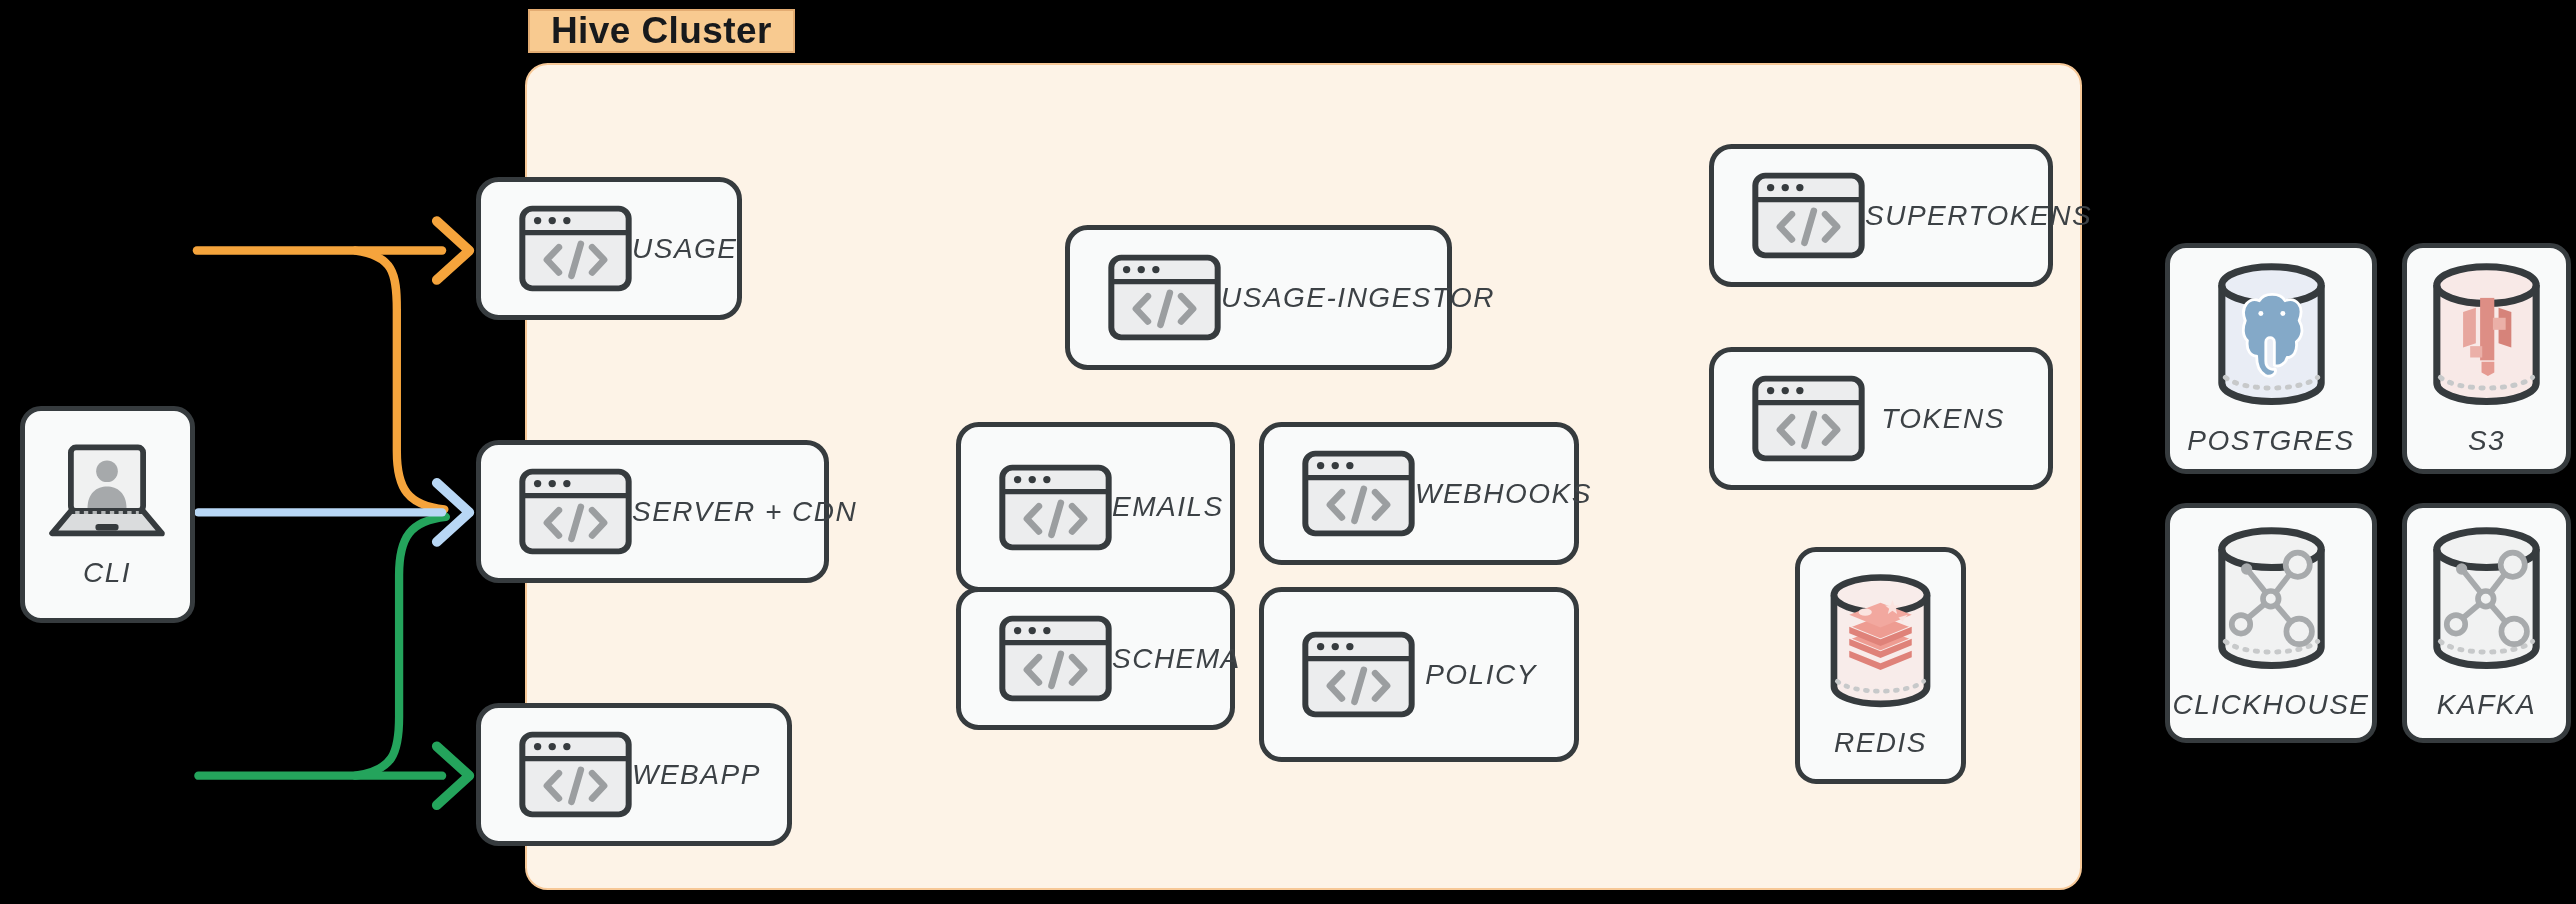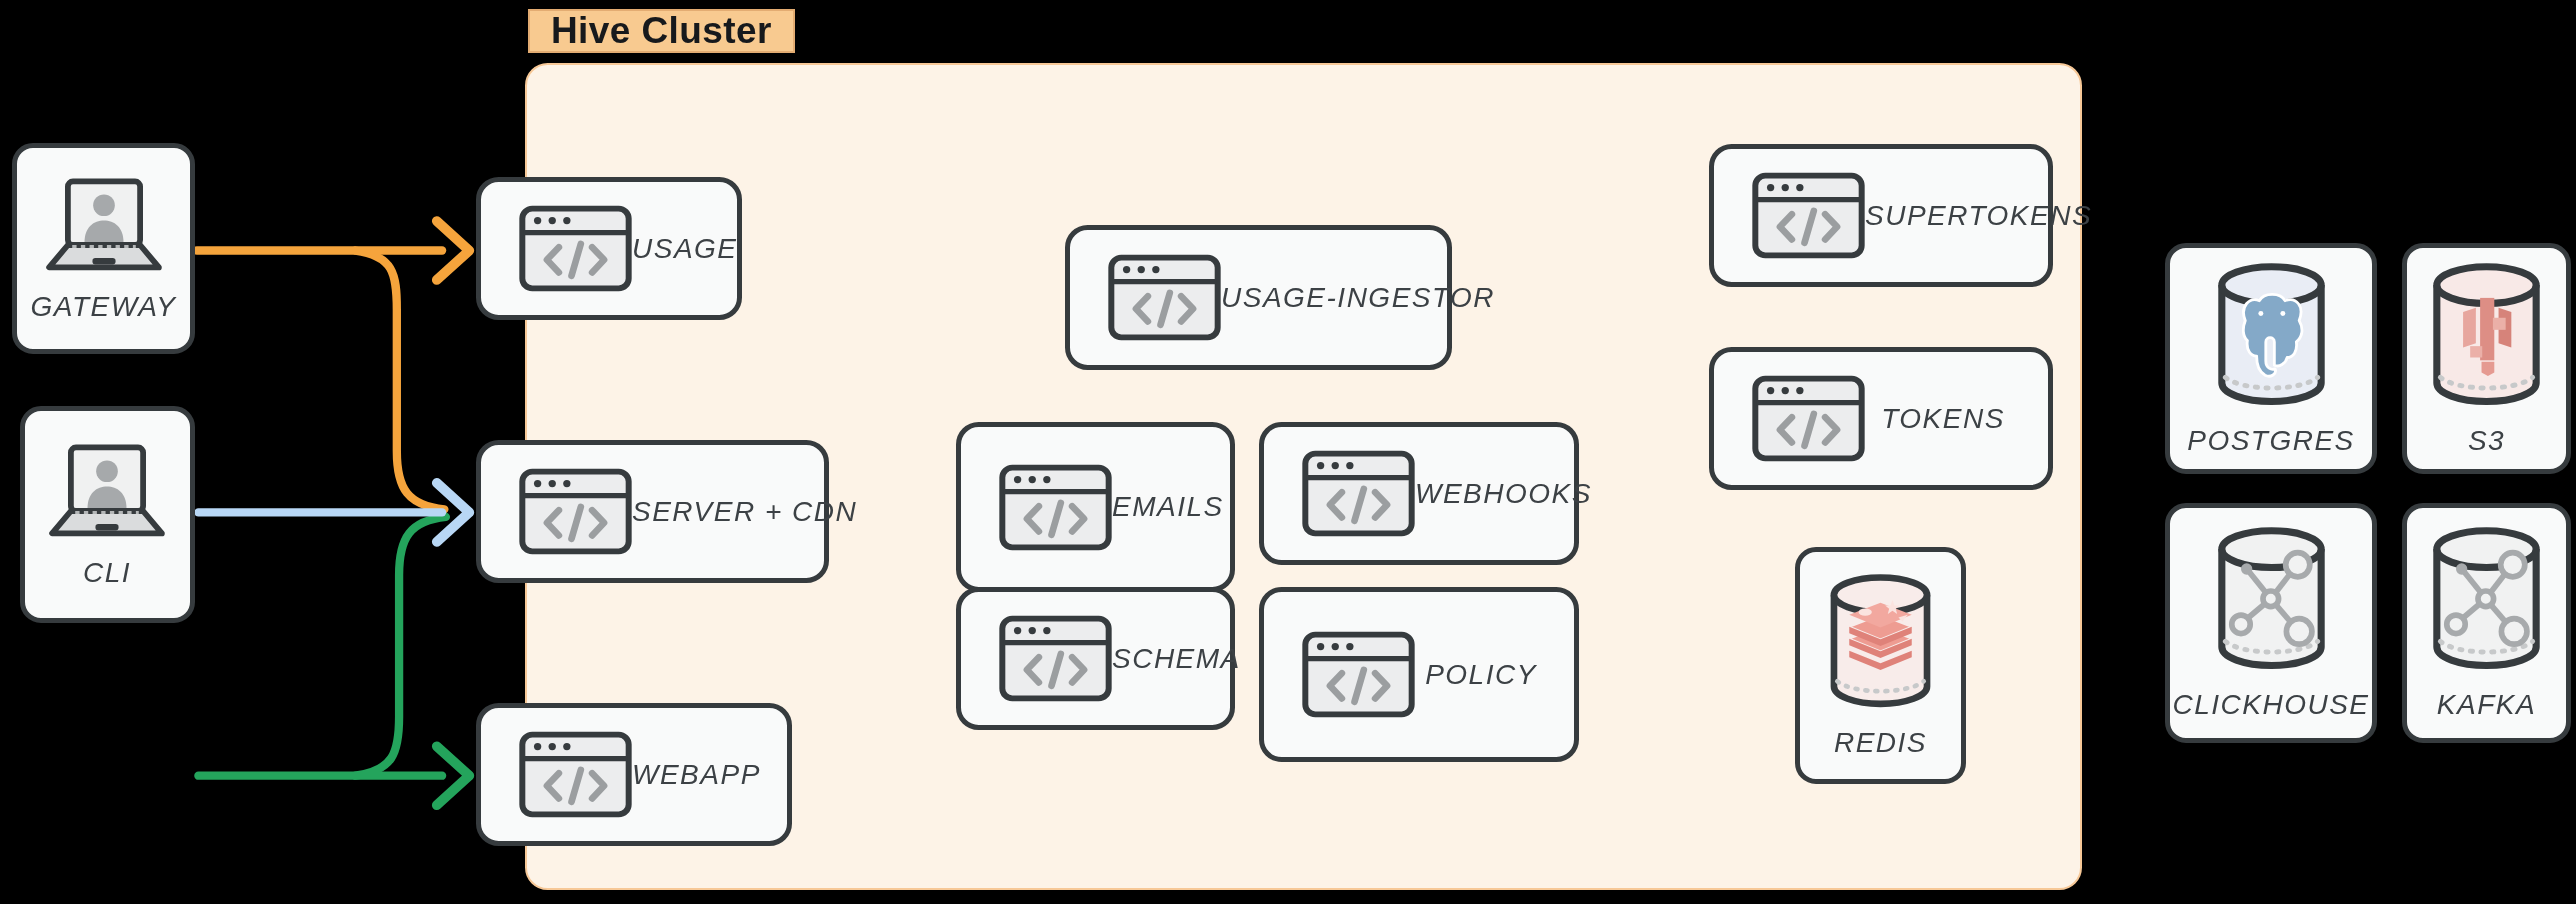--- a/index.html
+++ b/index.html
@@ -147,26 +147,20 @@
     <path class="e-orange" stroke-width="11" d="M470 332 C520 339 525 362 525 410 L525 598 C525 648 540 670 588 675"></path>
     <path class="e-green" stroke-width="11" d="M470 1028 C520 1021 528 998 528 950 L528 762 C528 712 543 690 590 685"></path>
     <path class="e-orange" stroke-width="11" d="M260 332 L585 332"></path>
     <path class="e-orange" stroke-width="13" d="M578 293 L621 332 L578 371"></path>
     <path class="e-green" stroke-width="11" d="M262 1028 L585 1028"></path>
     <path class="e-green" stroke-width="13" d="M578 989 L621 1028 L578 1067"></path>
     <path class="e-blue" stroke-width="11" d="M262 679 L585 679"></path>
     <path class="e-blue" stroke-width="13" d="M578 640 L621 679 L578 718"></path>
   </svg>
 
-  <div class="node col n-gateway">
-    <svg class="ic-laptop" viewBox="0 0 180 134">
-        <use href="#ic-laptop"></use>
-      </svg>
-    <div class="lbl">GATEWAY</div>
-  </div>
   <div class="node col n-cli">
     <svg class="ic-laptop" viewBox="0 0 180 134">
         <use href="#ic-laptop"></use>
       </svg>
     <div class="lbl">CLI</div>
   </div>
 
   <div class="node svc n-usage">
     <svg class="ic-browser" viewBox="0 0 170 130">
         <use href="#ic-browser"></use>

